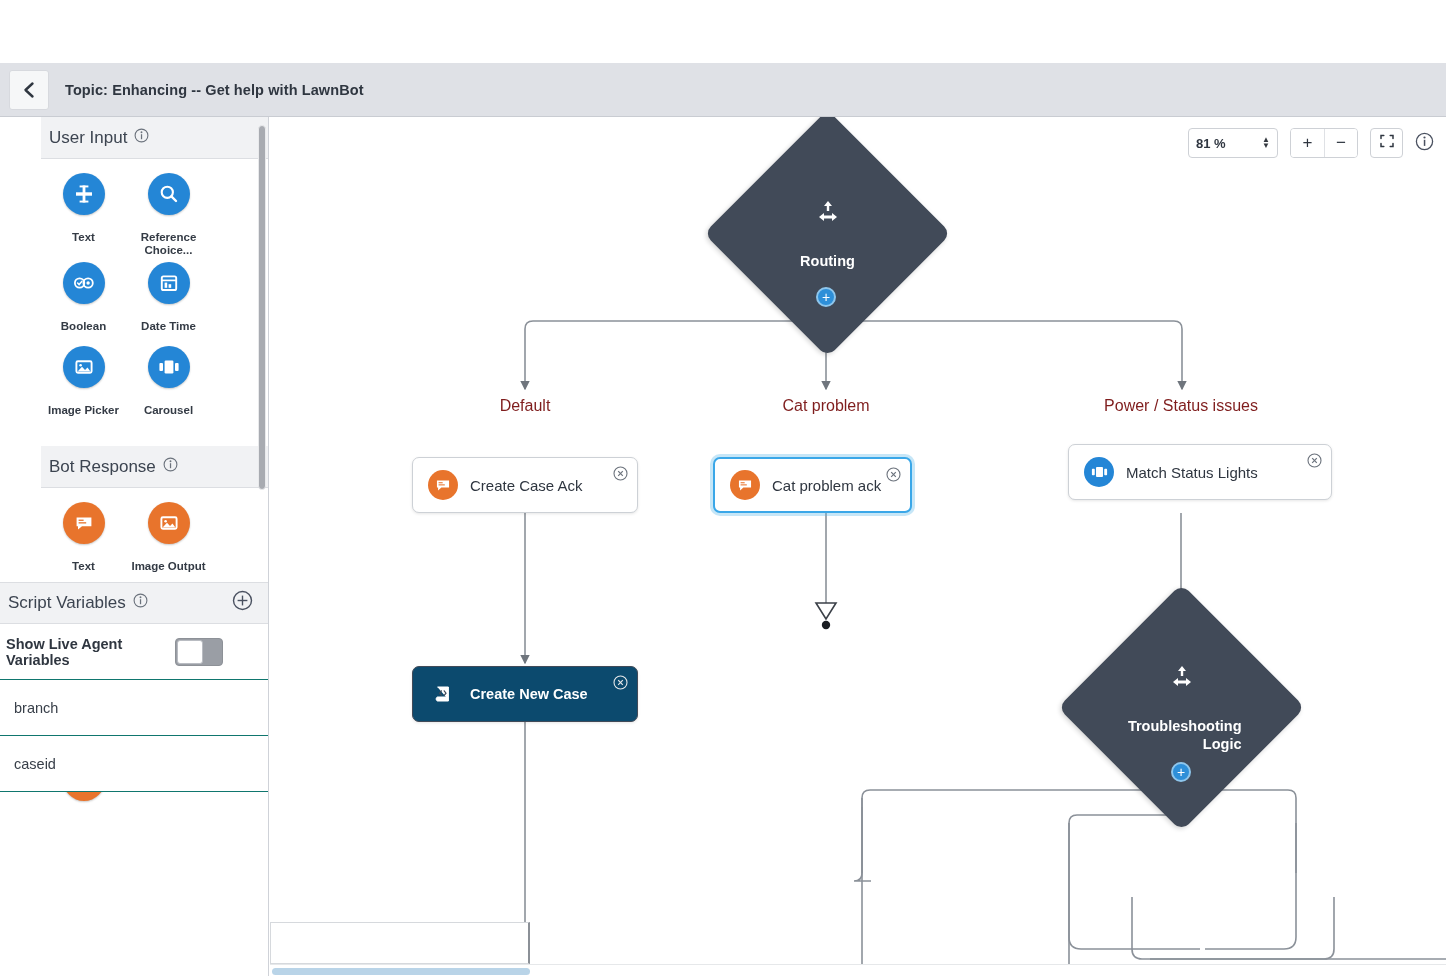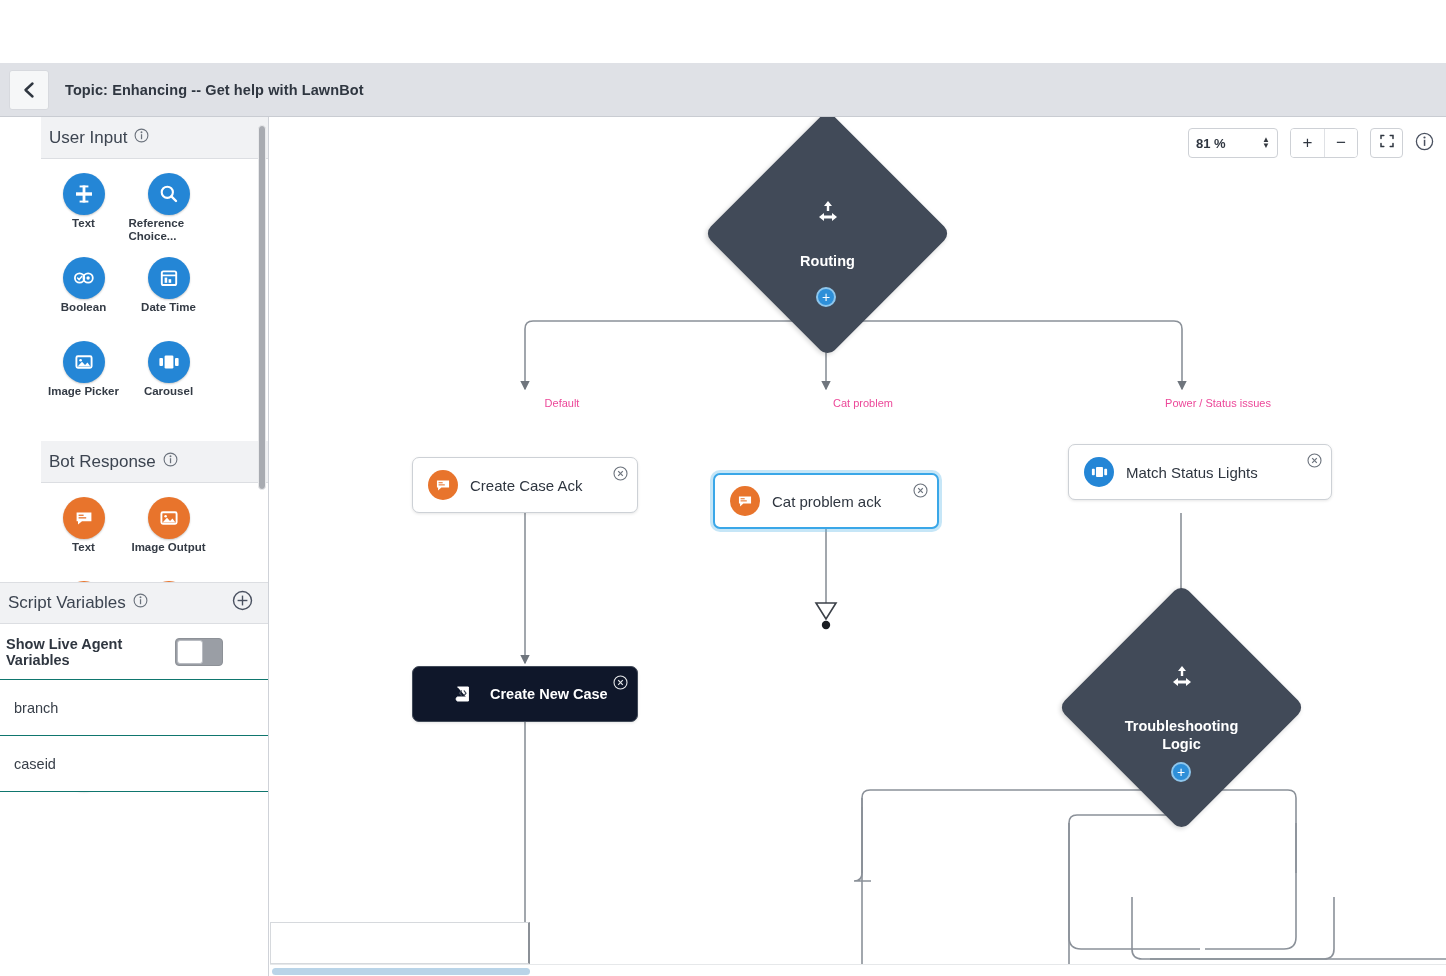--- a/index.html
+++ b/index.html
@@ -69,22 +69,22 @@
     cursor: pointer; margin-bottom: 6px;
   }
   .pal-ico {
     width: 42px; height: 42px; border-radius: 50%;
     display: flex; align-items: center; justify-content: center;
     box-shadow: 0 1px 2px rgba(0,0,0,.22);
   }
   .pal-ico.blue { background: #2486d6; }
   .pal-ico.orange { background: #e8742c; }
   .pal-label {
-    margin-top: 2px; font-size: 11.5px; font-weight: bold;
-    color: #343b45; line-height: 12.5px;
+    margin-top: 16px; font-size: 11.5px; font-weight: bold;
+    color: #343b45; text-align: center; line-height: 12.5px;
     max-width: 80px; overflow: hidden;
   }
 
   
   .pal-scroll {
     position: absolute; left: 258px; top: 8px; width: 8px; height: 365px;
     background: #a8abb1; border-radius: 5px;
     border: 1px solid #e9eaec;
   }
 
@@ -150,21 +150,21 @@
     position: absolute; border-radius: 7px; display: flex; align-items: center;
     background: #ffffff; border: 1px solid #cdd1d6;
     box-shadow: 0 1px 3px rgba(0,0,0,.10);
     cursor: pointer;
   }
   .node.selected {
     border: 2px solid #3aa7e8;
     box-shadow: 0 0 0 3px rgba(92,184,231,.35);
   }
   .node.dark {
-    background: #0f172a; border: 1px solid #414a58; padding-left: 20px;
+    background: #0c4a6e; border: 1px solid #414a58;
   }
   .node-ico {
     width: 30px; height: 30px; border-radius: 50%; margin-left: 15px;
     display: flex; align-items: center; justify-content: center;
     flex: none;
   }
   .node-ico.orange { background: #e8742c; }
   .node-ico.blue { background: #2486d6; }
   .node-ico.plain { background: transparent; }
   .node-label {
@@ -184,28 +184,28 @@
     background: #414a58; border-radius: 10px;
     transform: rotate(45deg);
     box-shadow: 0 2px 5px rgba(0,0,0,.18);
   }
   .diamond .dcontent {
     position: absolute; left: 0; top: 0; width: 100%; height: 100%;
     display: flex; flex-direction: column; align-items: center; justify-content: center;
     color: #fff;
   }
   .diamond .dlabel {
-    font-size: 14.5px; font-weight: bold; text-align: center; line-height: 18px;
+    font-size: 14.5px; font-weight: bold; text-align: right; line-height: 18px;
     margin-top: 24px;
   }
 
   
   .branch-label {
-    position: absolute; font-size: 11px; color: #ec4899;
-    white-space: nowrap; transform: translateX(-50%); margin-left: 37px;
+    position: absolute; font-size: 16px; color: #7f1d1d;
+    white-space: nowrap; transform: translateX(-50%);
   }
 
   
   .plus-handle {
     position: absolute; width: 20px; height: 20px; border-radius: 50%;
     background: #2e8fd8; border: 2px solid #8ec6ec;
     display: flex; align-items: center; justify-content: center;
     color: #fff; font-size: 14px; line-height: 14px; cursor: pointer;
     z-index: 5;
   }
@@ -543,21 +543,21 @@
       <div class="node-label">Create Case Ack</div>
       <span class="node-close">
         <svg width="15" height="15" viewBox="0 0 15 15">
             <circle cx="7.5" cy="7.5" r="6.5" fill="none" stroke="#6b727c" stroke-width="1.1"></circle>
             <line x1="5.2" y1="5.2" x2="9.8" y2="9.8" stroke="#6b727c" stroke-width="1.2"></line>
             <line x1="9.8" y1="5.2" x2="5.2" y2="9.8" stroke="#6b727c" stroke-width="1.2"></line>
           </svg>
       </span>
     </div>
 
-    <div class="node selected" style="left:443px; top:356px; width:226px; height:56px;">
+    <div class="node selected" style="left:443px; top:340px; width:199px; height:56px;">
       <div class="node-ico orange">
         <svg width="18" height="18" viewBox="0 0 22 22">
             <path d="M3.6 5.4 h14.8 v8.8 h-9.4 l-4 3.4 v-3.4 h-1.4 z" fill="#fff"></path>
             <rect x="5.6" y="7.6" width="5" height="1.3" fill="#e8742c"></rect>
             <rect x="5.6" y="10.2" width="7.6" height="1.3" fill="#e8742c"></rect>
           </svg>
       </div>
       <div class="node-label">Cat problem ack</div>
       <span class="node-close">
         <svg width="15" height="15" viewBox="0 0 15 15">

